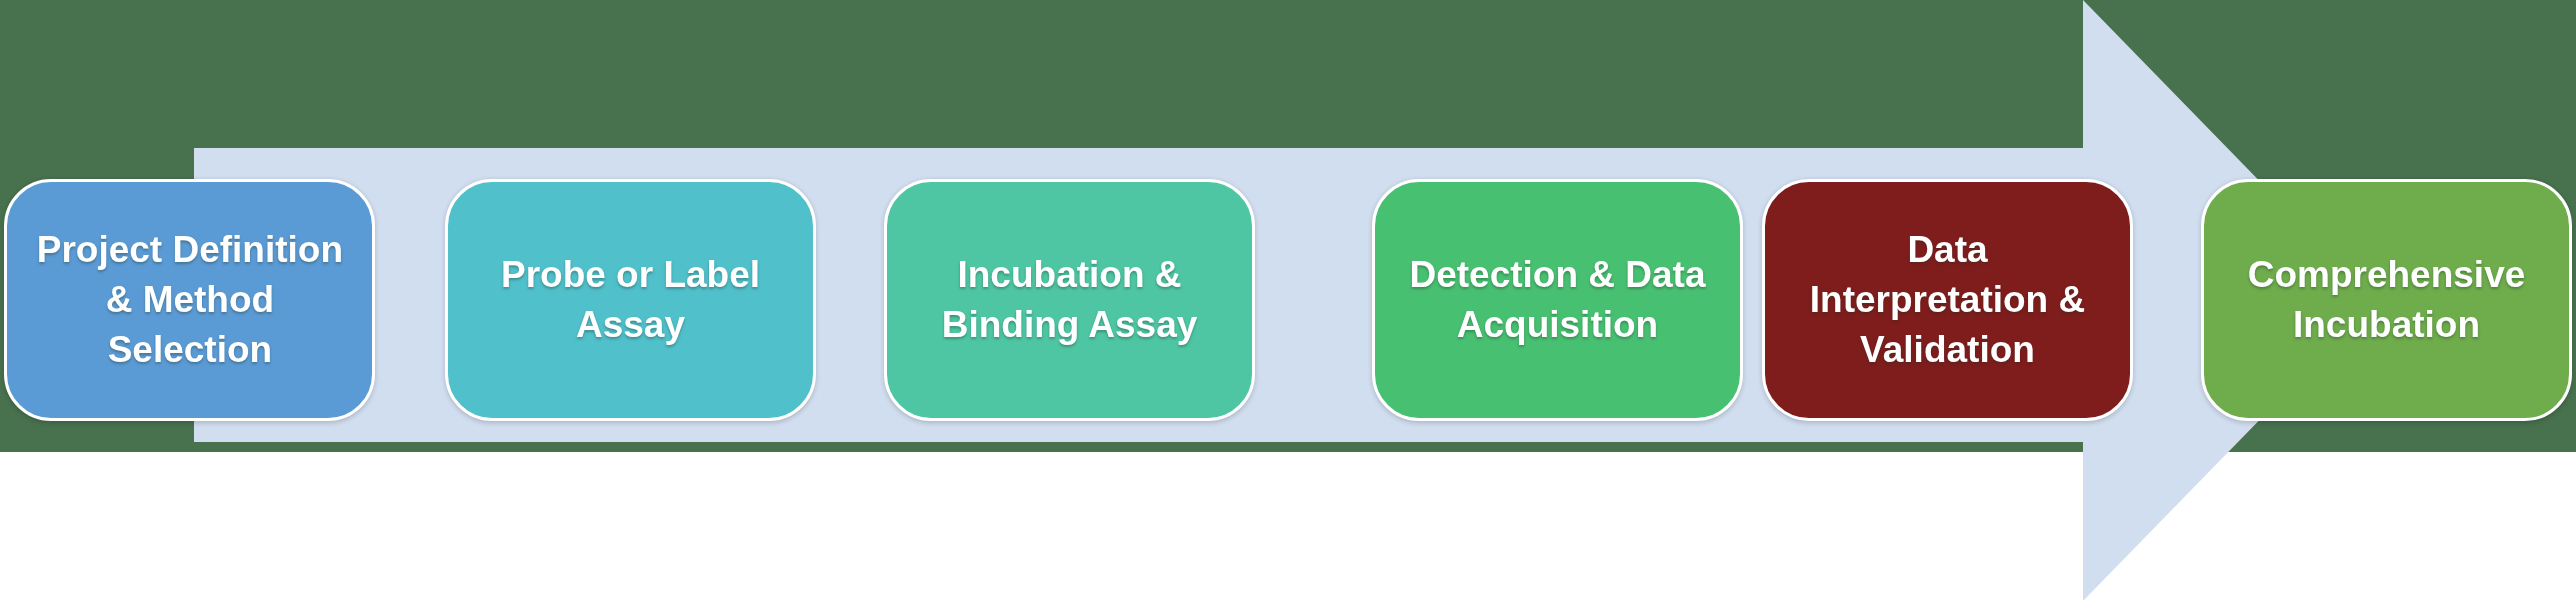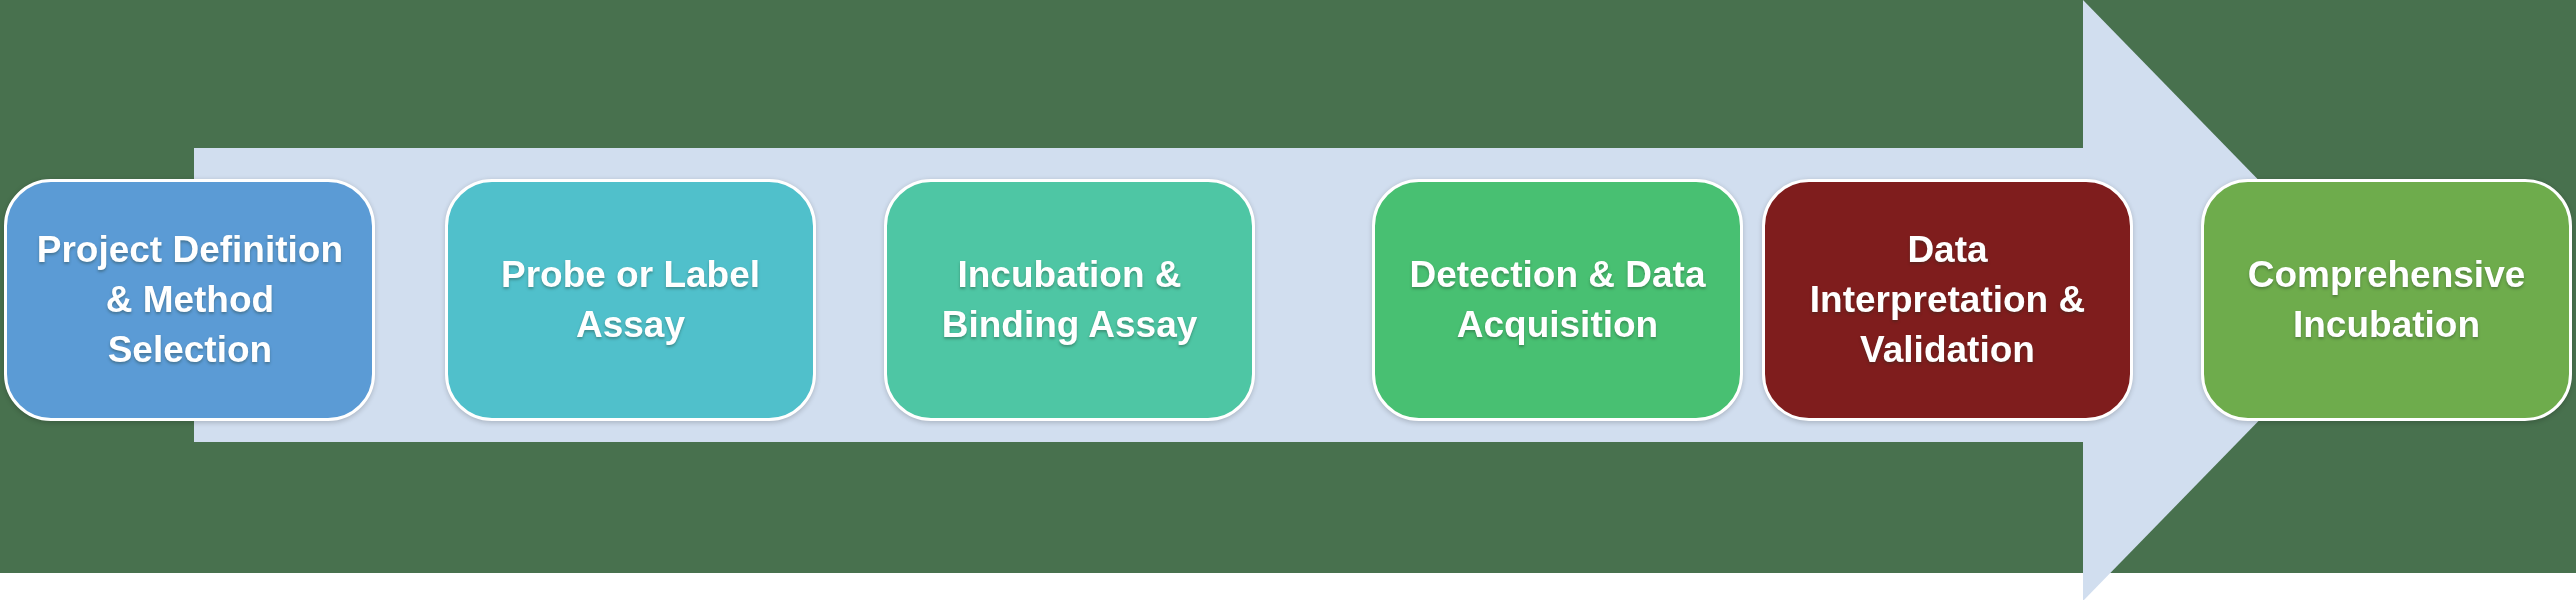--- a/index.html
+++ b/index.html
@@ -6,21 +6,21 @@
     margin: 0;
     padding: 0;
     width: 2576px;
     height: 601px;
     overflow: hidden;
     font-family: "Liberation Sans", sans-serif;
   }
   .canvas {
     position: relative;
     width: 2576px;
-    height: 573px;
+    height: 452px;
   }
   
   .arrow-body {
     position: absolute;
     left: 194px;
     top: 148px;
     width: 1891px;
     height: 294px;
   }
   .arrow-head {

